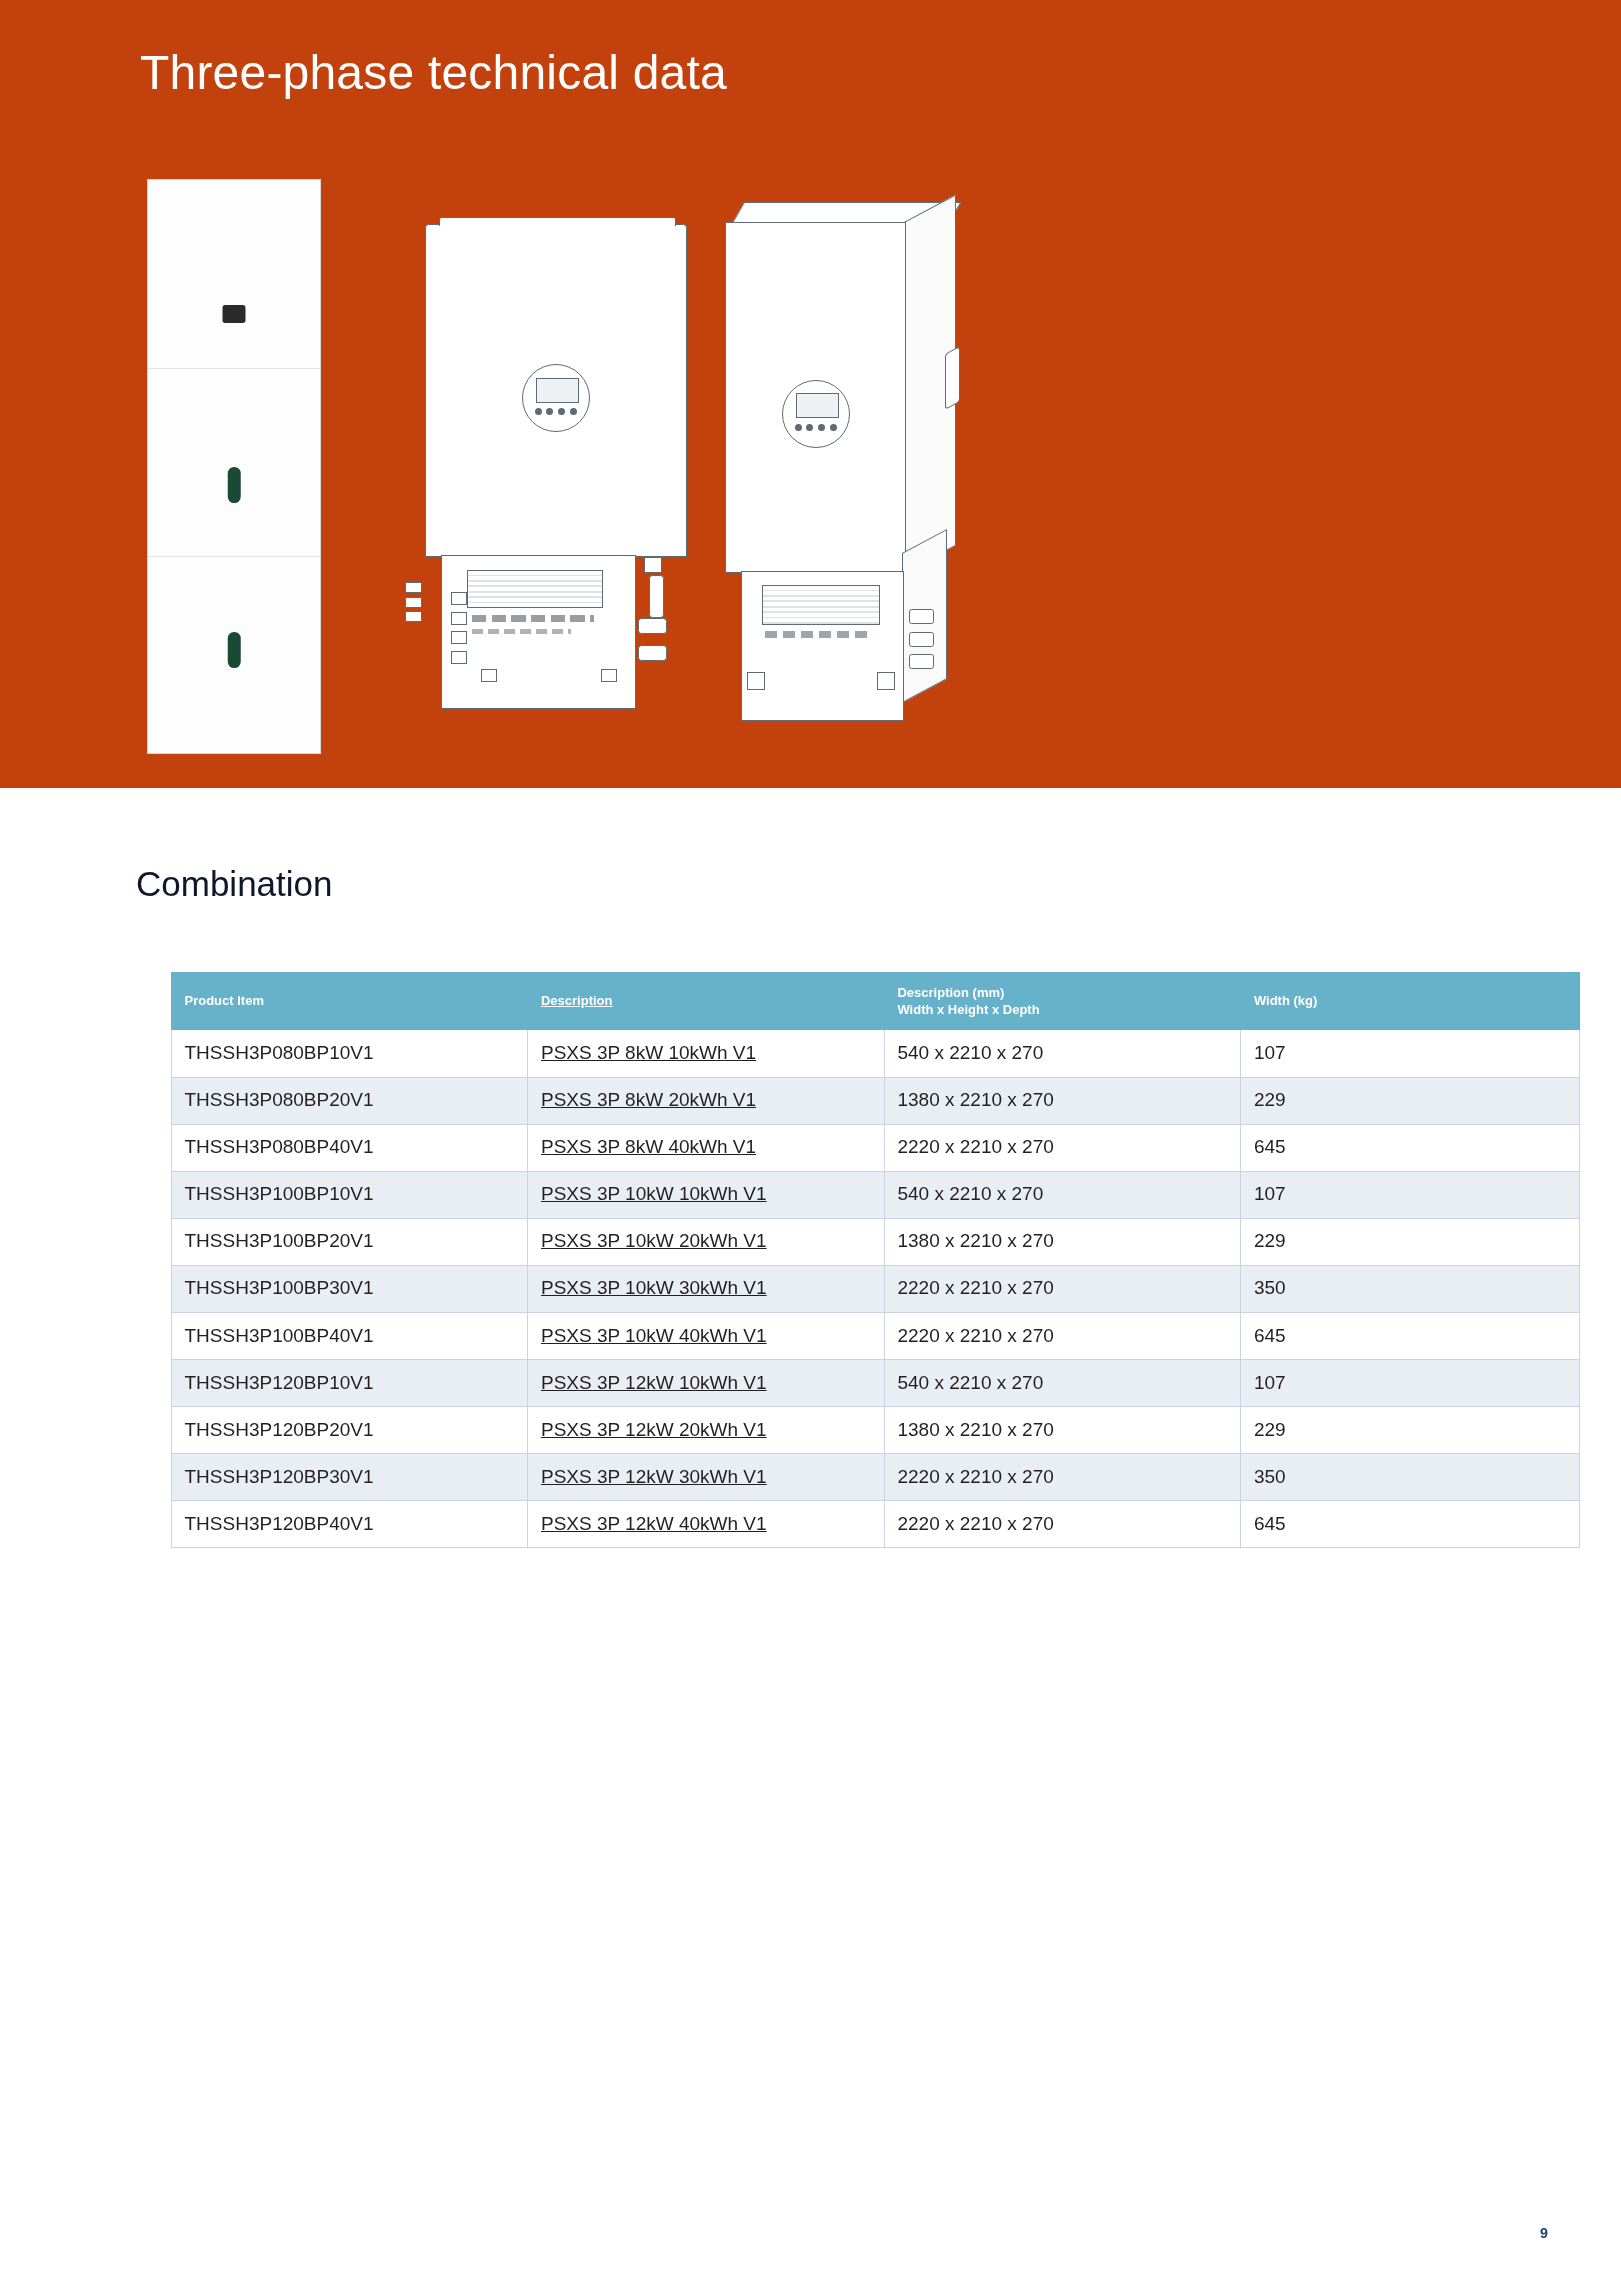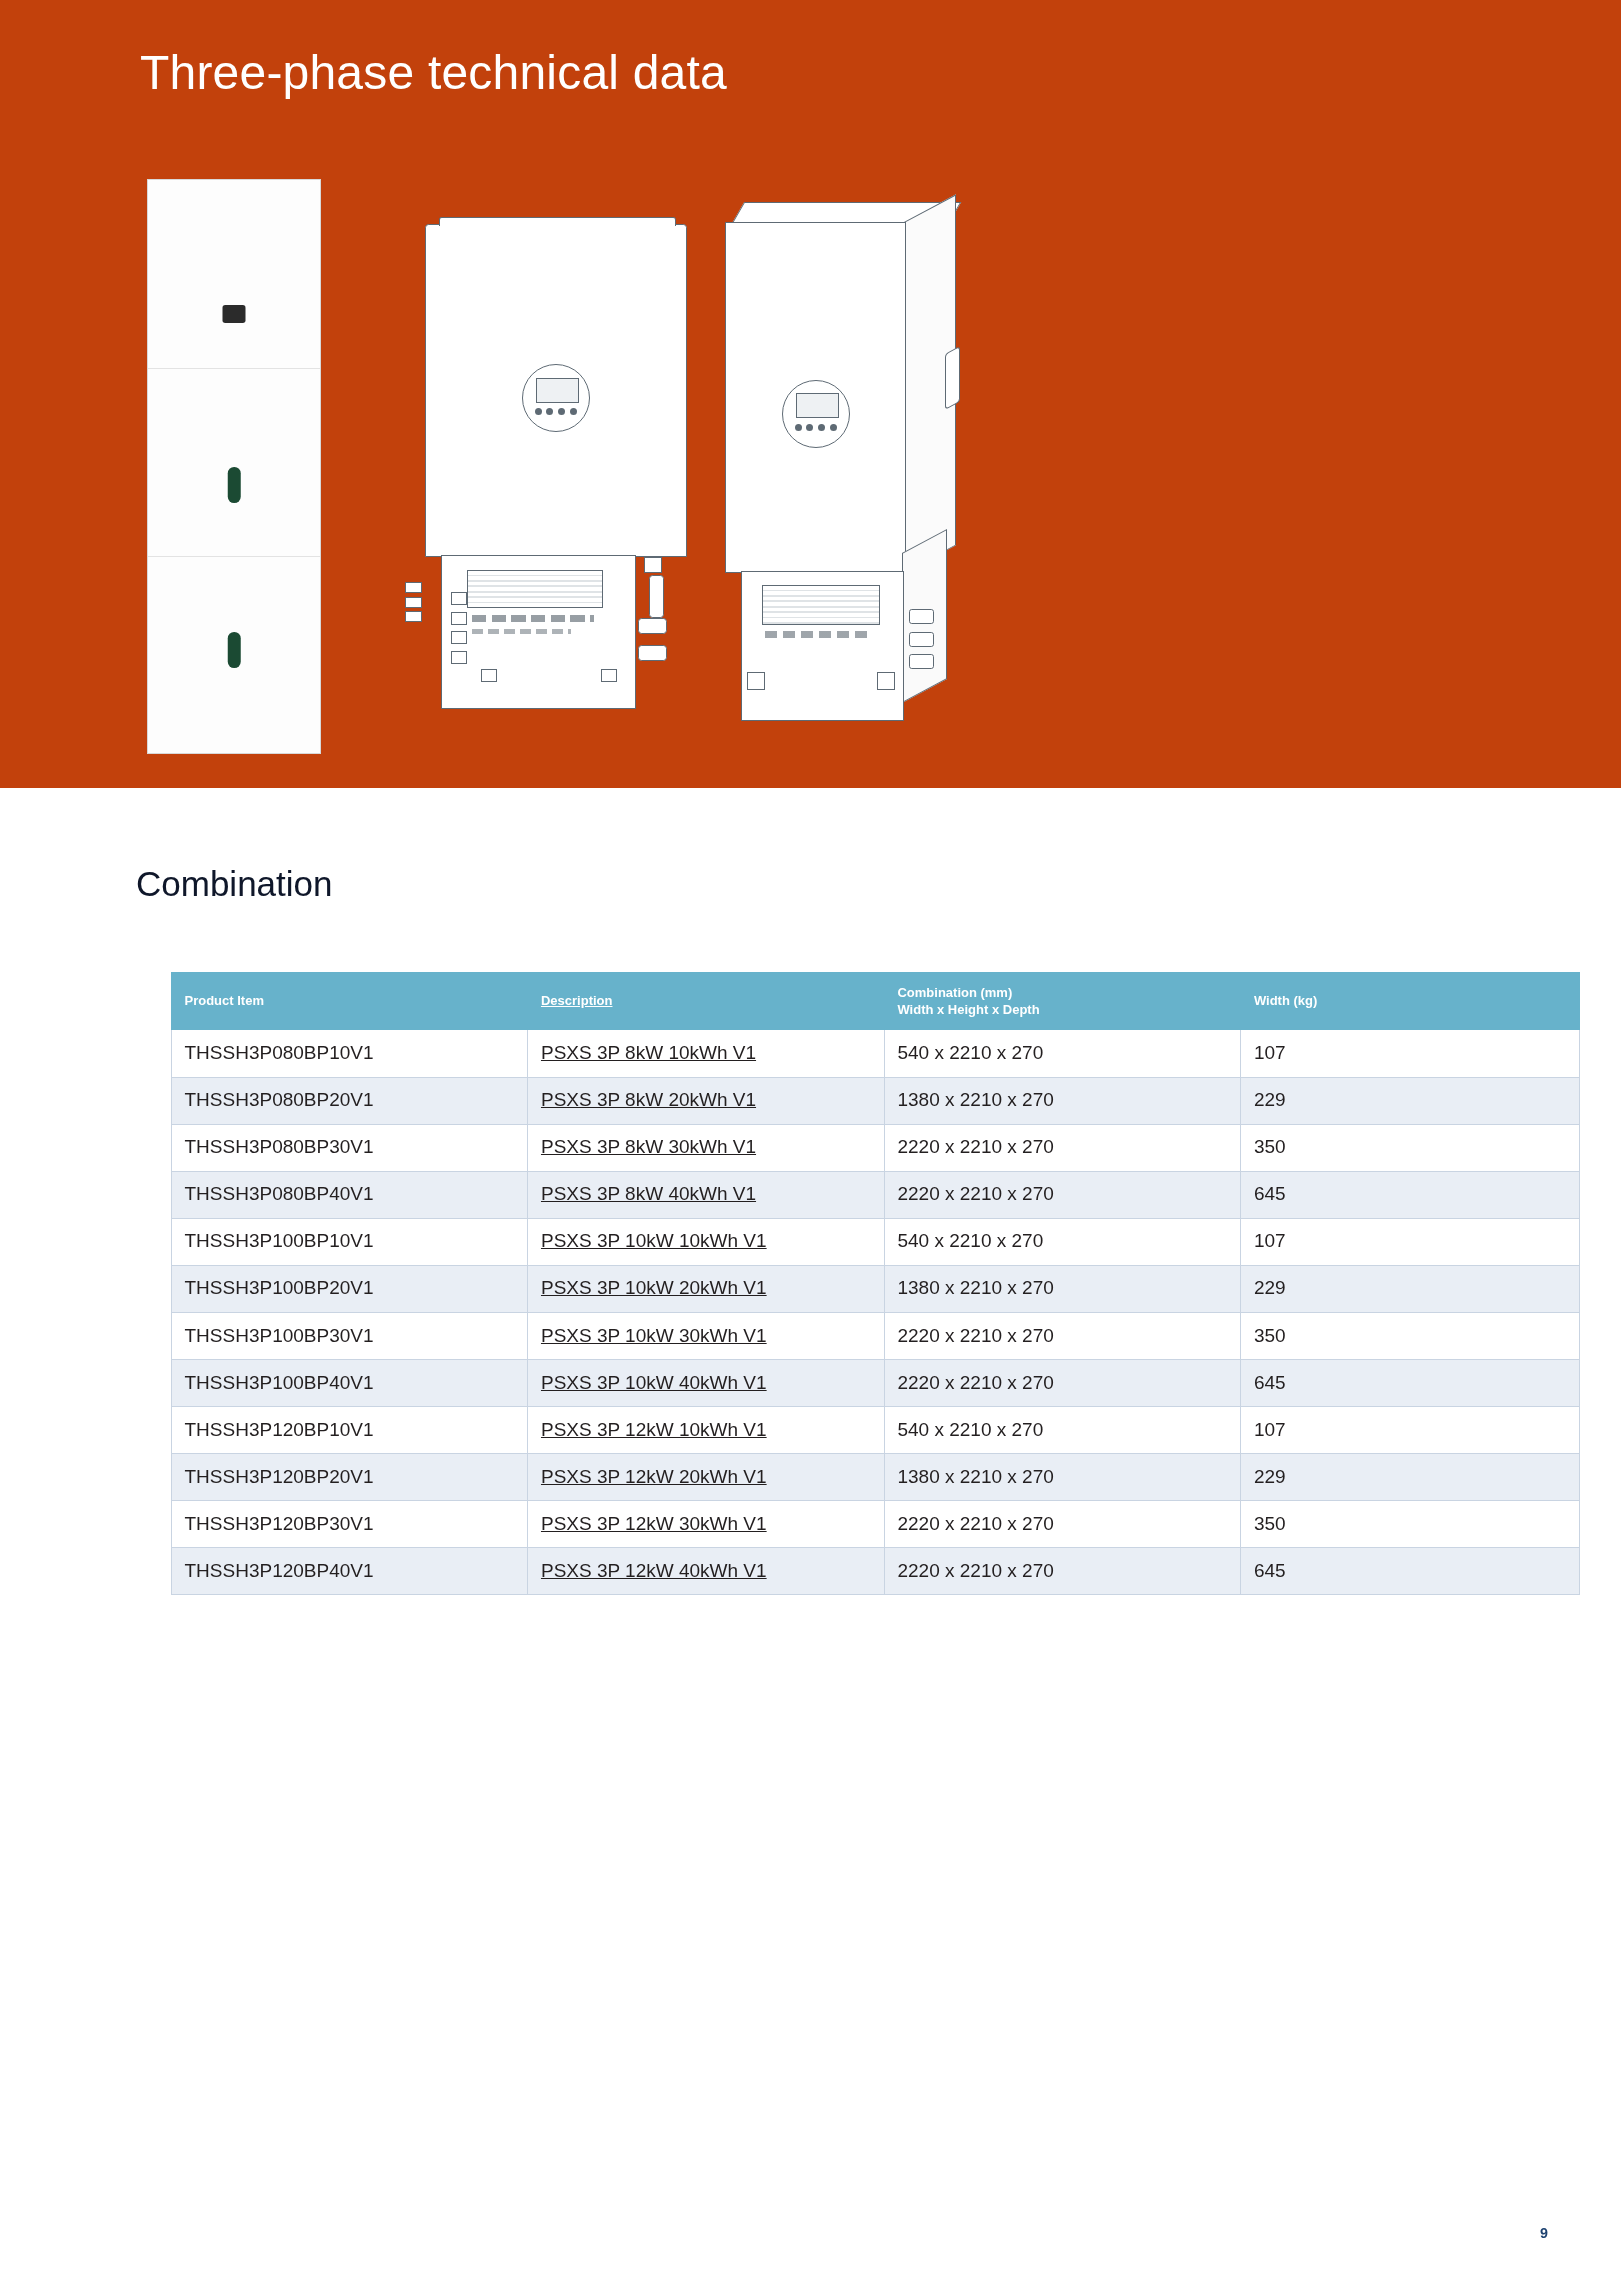--- a/index.html
+++ b/index.html
@@ -463,21 +463,21 @@
   <table class="spec">
     <thead>
       <tr>
         <th class="col1">
           <span>Product Item</span>
         </th>
         <th class="col2">
           <span>Description</span>
         </th>
         <th class="col3">
-          <span>Combination (mm)</span><br>
+          <span>Description (mm)</span><br>
           <span>Width x Height x Depth</span>
         </th>
         <th class="col4">
           <span>Width (kg)</span>
         </th>
       </tr>
     </thead>
     <tbody>
         <tr>
           <td class="col1">THSSH3P080BP10V1</td>
@@ -485,26 +485,20 @@
           <td class="col3">540 x 2210 x 270</td>
           <td class="col4">107</td>
         </tr>
         <tr>
           <td class="col1">THSSH3P080BP20V1</td>
           <td class="col2">PSXS 3P 8kW 20kWh V1</td>
           <td class="col3">1380 x 2210 x 270</td>
           <td class="col4">229</td>
         </tr>
         <tr>
-          <td class="col1">THSSH3P080BP30V1</td>
-          <td class="col2">PSXS 3P 8kW 30kWh V1</td>
-          <td class="col3">2220 x 2210 x 270</td>
-          <td class="col4">350</td>
-        </tr>
-        <tr>
           <td class="col1">THSSH3P080BP40V1</td>
           <td class="col2">PSXS 3P 8kW 40kWh V1</td>
           <td class="col3">2220 x 2210 x 270</td>
           <td class="col4">645</td>
         </tr>
         <tr>
           <td class="col1">THSSH3P100BP10V1</td>
           <td class="col2">PSXS 3P 10kW 10kWh V1</td>
           <td class="col3">540 x 2210 x 270</td>
           <td class="col4">107</td>

